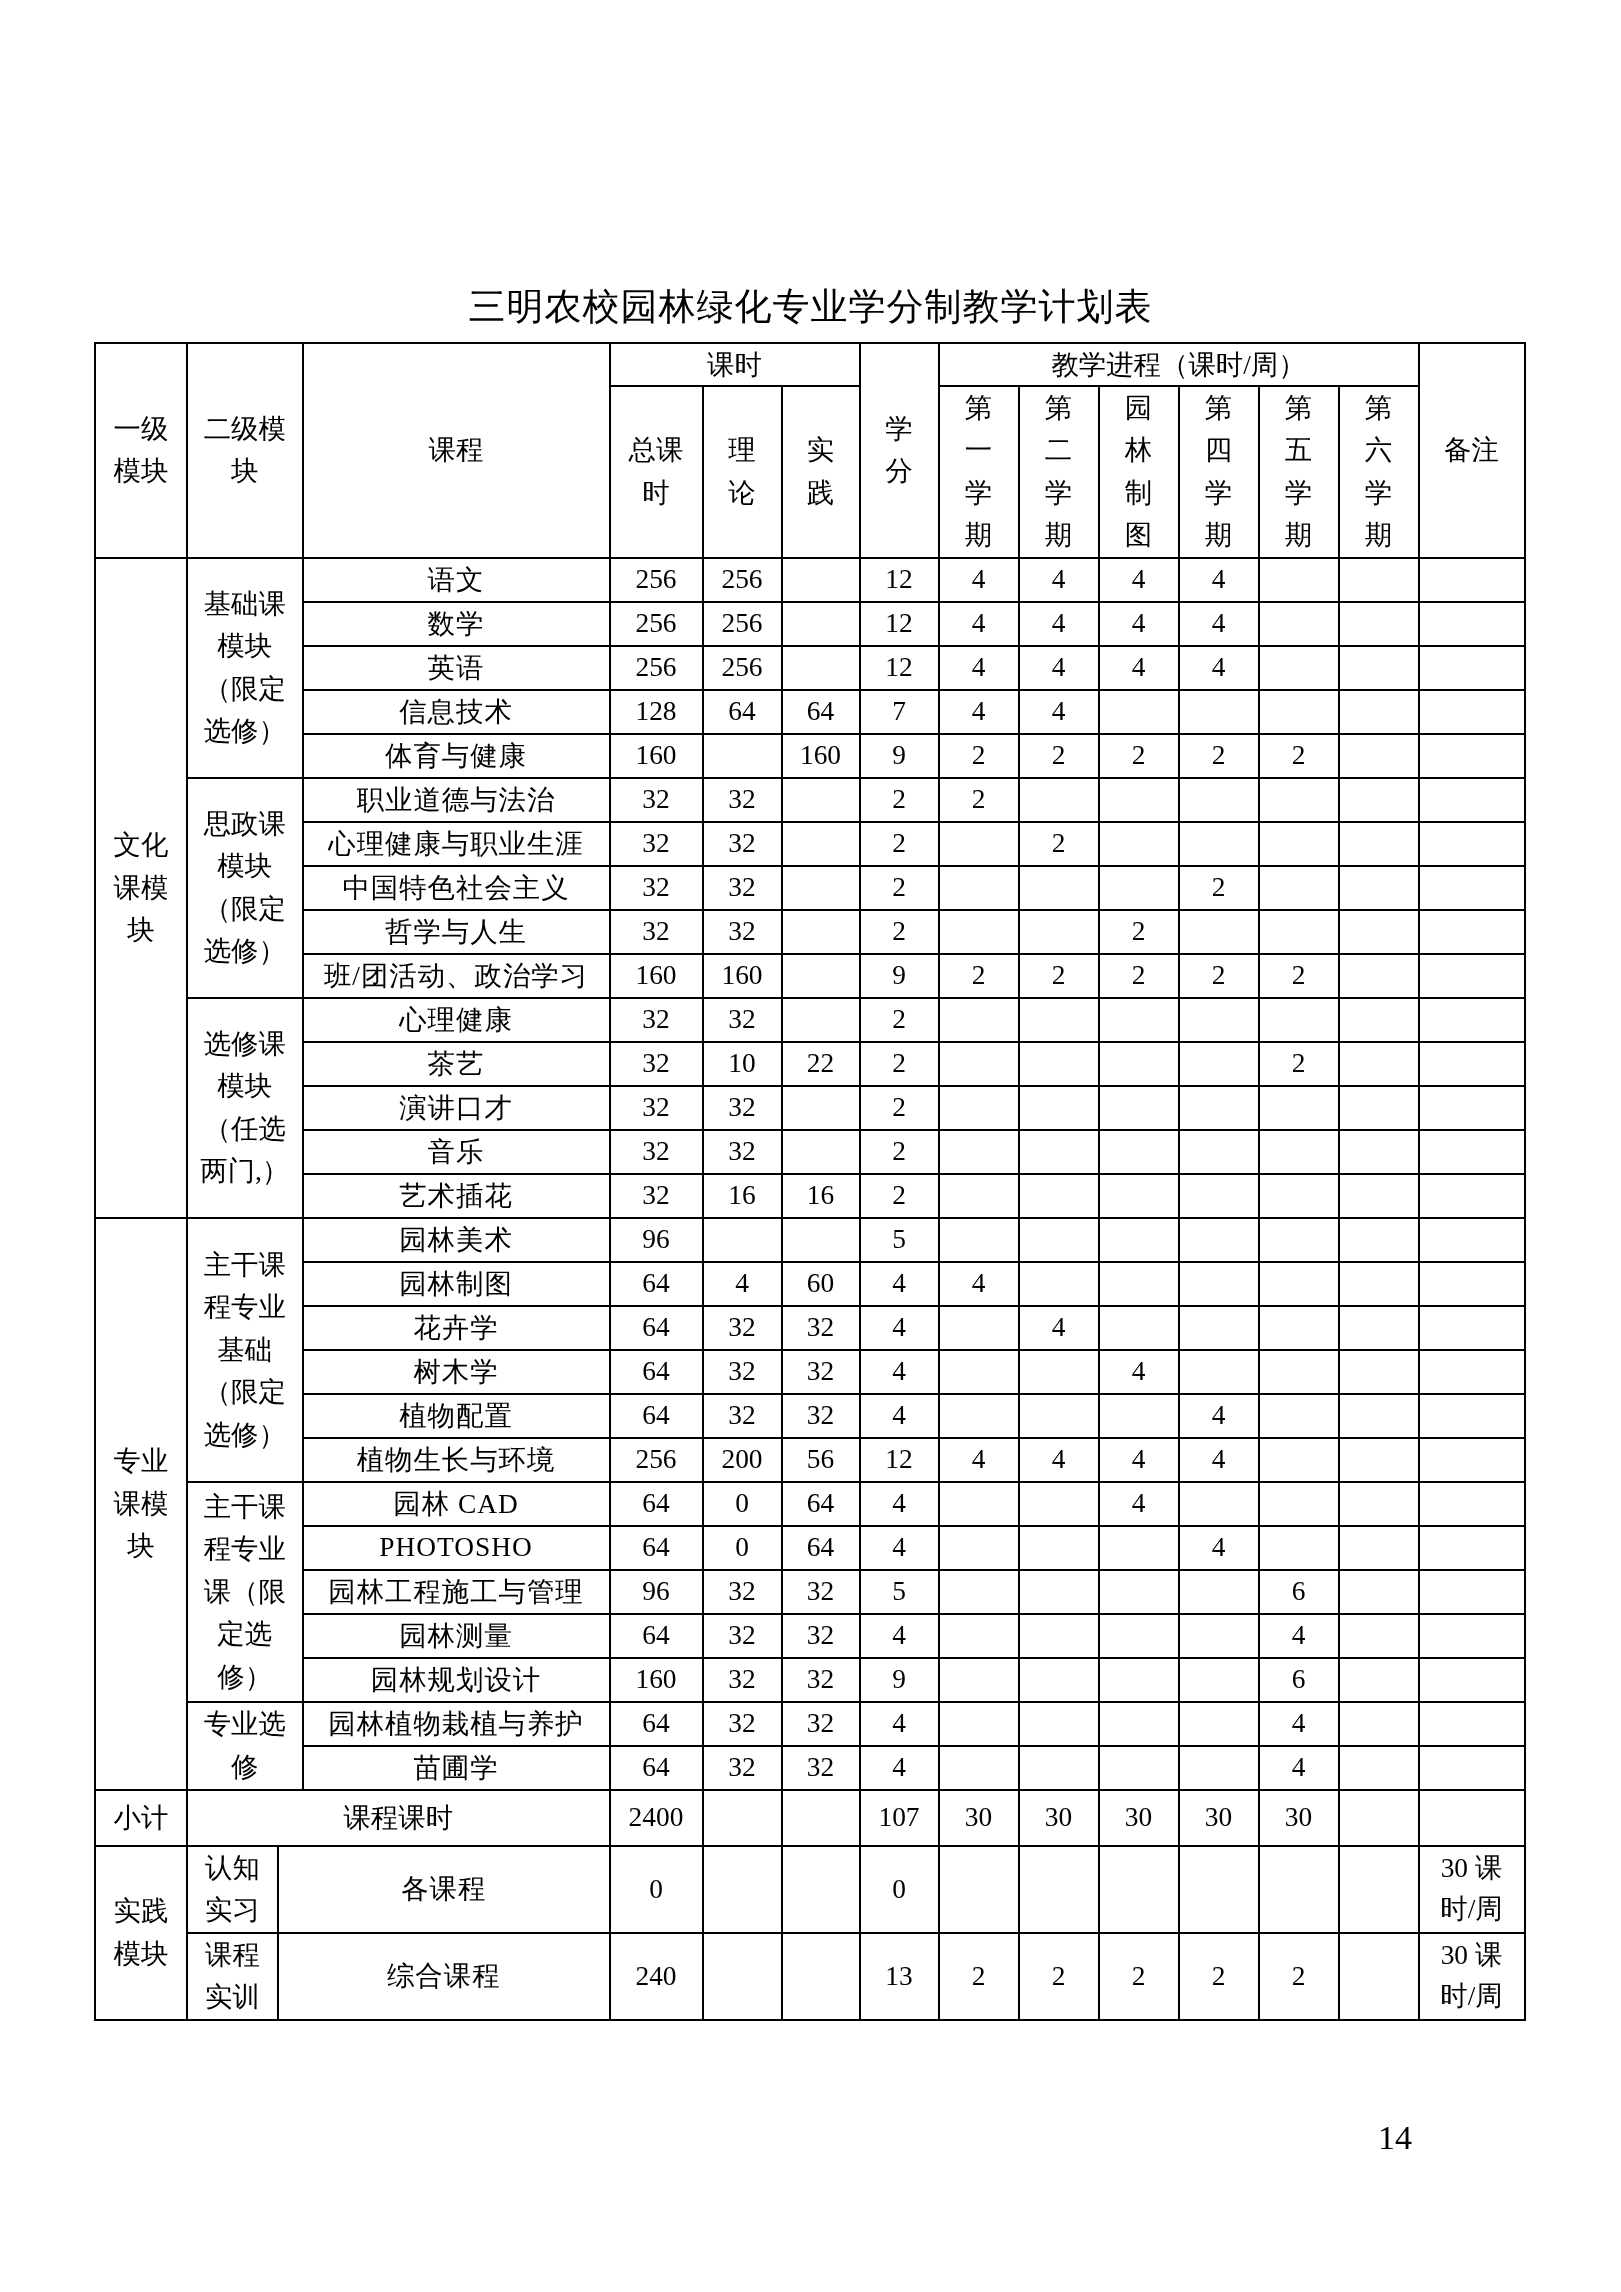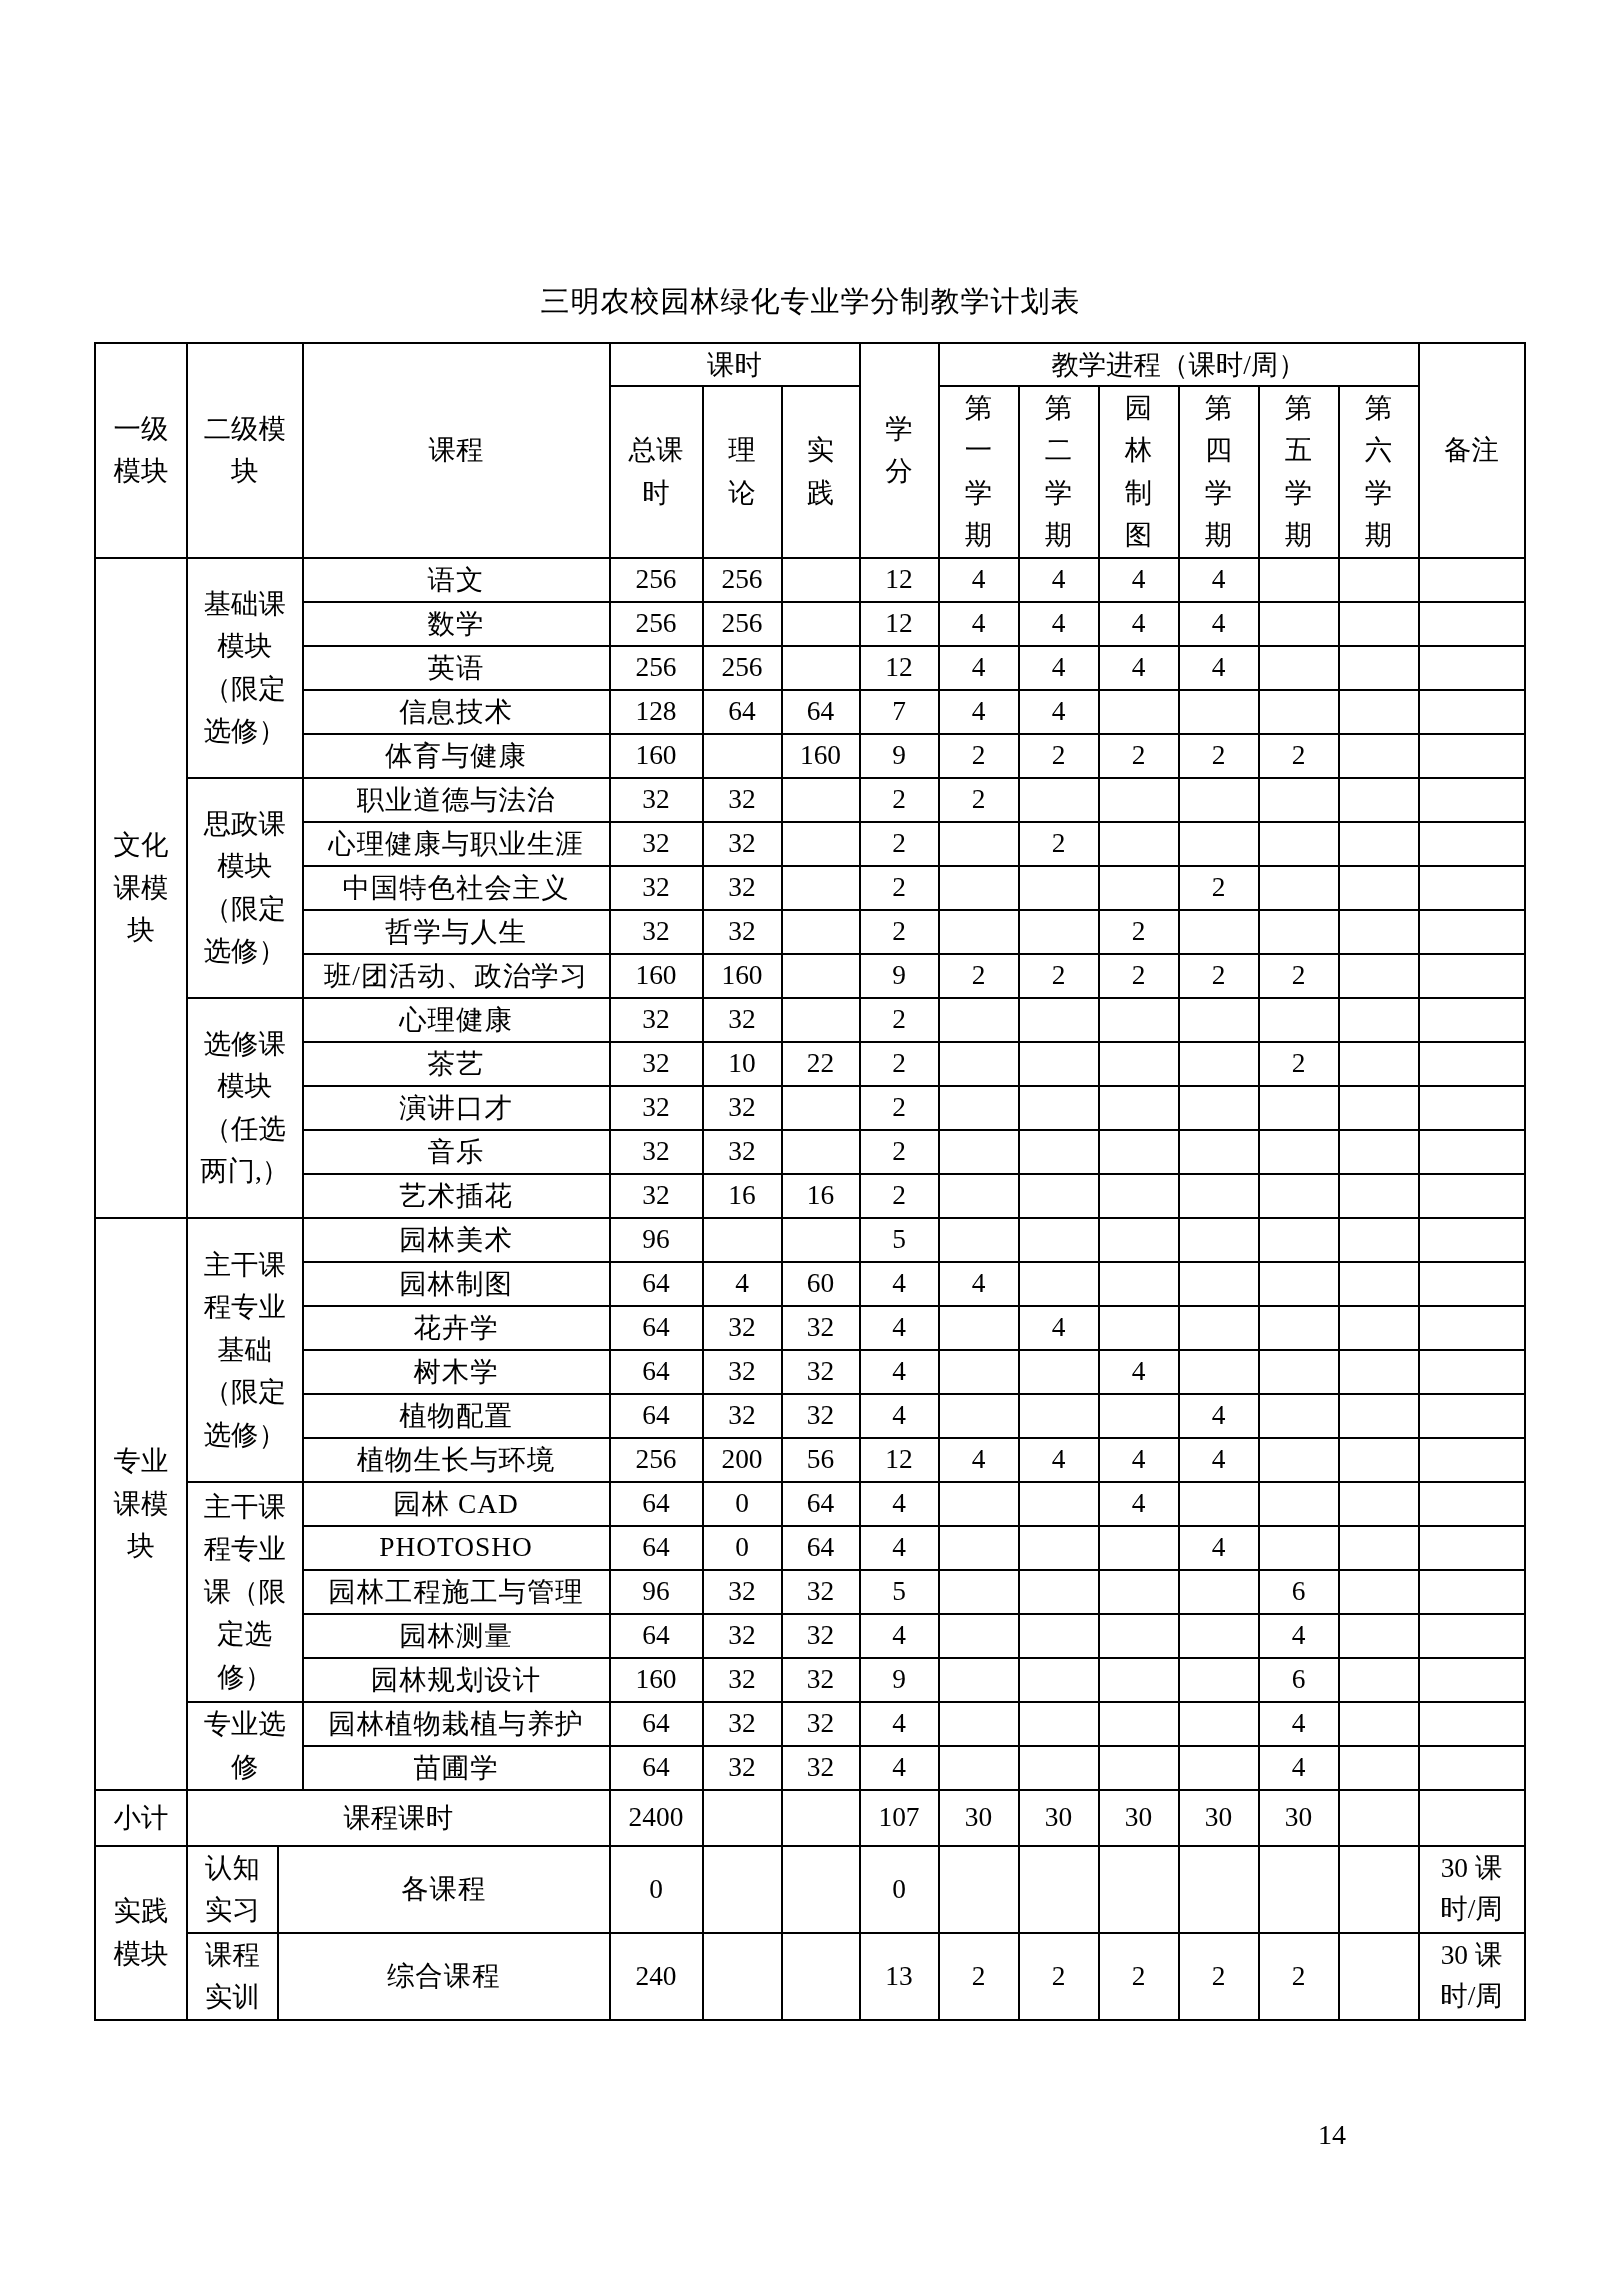--- a/index.html
+++ b/index.html
@@ -1,35 +1,35 @@
 <!DOCTYPE html>
 <html><head>
 <meta charset="utf-8">
 <style>
   html,body{margin:0;padding:0}
   body{width:1621px;height:2293px;background:#ffffff;position:relative;
        font-family:"Liberation Serif","DejaVu Serif",serif;color:#000}
   .title{position:absolute;top:282px;left:0;width:100%;text-align:center;
-         font-size:29px;letter-spacing:1px}
+         font-size:37px;letter-spacing:1px}
   table.plan{position:absolute;left:94px;top:342px;border-collapse:collapse;
              table-layout:fixed;border:2.9px solid #000}
   td{border:2px solid #000;text-align:center;vertical-align:middle;
      font-size:27.4px;padding:0 2px;overflow:hidden}
   tr.h1{height:43px}
   tr.h2{height:168px}
   tr.r{height:44px}
   tr.st{height:56px}
   tr.pr{height:85px}
   .v{display:inline-block;line-height:1.55;text-align:center}
   .v1{width:1.15em}
   .v2{width:2.25em}
   .v3{width:3.3em}
   .vr{width:2.9em;line-height:1.5}
   .cc{letter-spacing:1px}
-  .pagenum{position:absolute;left:1318px;top:2119px;font-size:28px}
+  .pagenum{position:absolute;left:1378px;top:2119px;font-size:34px}
 </style>
 </head>
 <body>
 
 <div class="title">三明农校园林绿化专业学分制教学计划表</div>
 
 <table class="plan">
 <colgroup>
   <col style="width:92px">
       <col style="width:91px">

